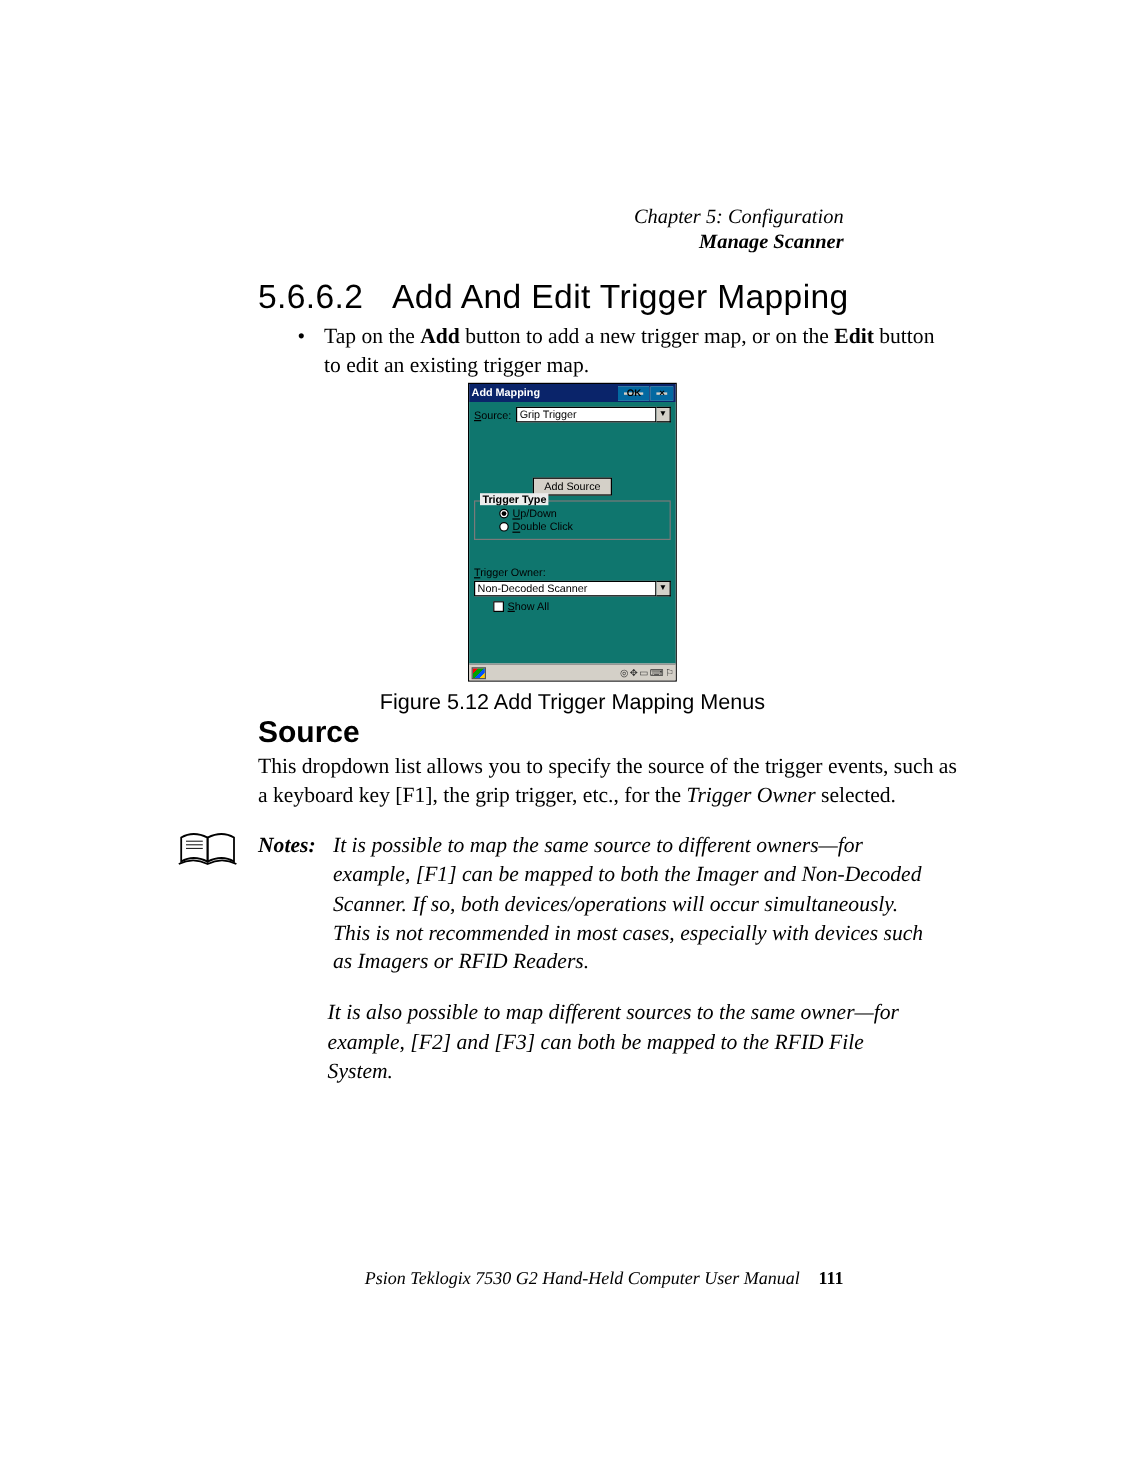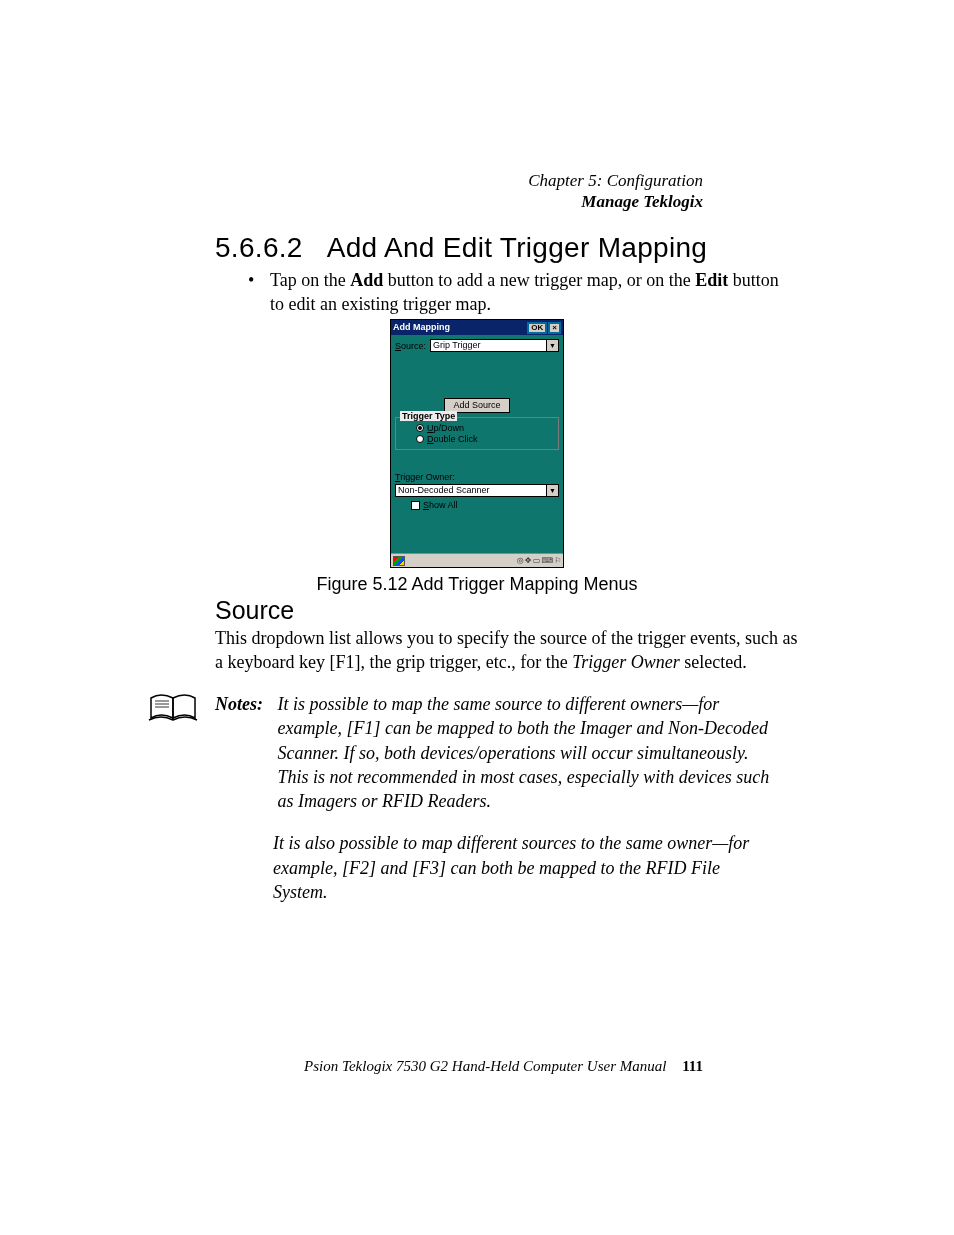--- a/index.html
+++ b/index.html
@@ -8,35 +8,35 @@
   .running-head { position: absolute; top: 170px; right: 135px; text-align: right; font-style: italic; font-size: 17px; line-height: 1.25; }
   .running-head .section { font-weight: 700; }
   .h-number { display:inline-block; }
   .heading { position: absolute; top: 232px; left: 215px; font-family: "Arial Narrow","Helvetica Neue",Arial,sans-serif; font-stretch: condensed; font-weight: 400; font-size: 28px; letter-spacing: 0.3px; }
   .heading .num { margin-right: 24px; }
   .body-block { position: absolute; top: 268px; left: 270px; width: 520px; font-size: 18px; line-height: 1.35; }
   .bullet-row { display: flex; }
   .bullet-dot { width: 0; margin-left: -22px; margin-right: 22px; }
   .figure-wrap { position: absolute; top: 319px; left: 0; width: 954px; text-align: center; }
   .figure-caption { margin-top: 4px; font-family: "Arial Narrow","Helvetica Neue",Arial,sans-serif; font-stretch: condensed; font-size: 18px; }
-  .subheading { position: absolute; top: 596px; left: 215px; font-family: "Arial Narrow","Helvetica Neue",Arial,sans-serif; font-stretch: condensed; font-weight: 400; font-size: 25px; }
+  .subheading { position: absolute; top: 596px; left: 215px; font-family: "Arial Narrow","Helvetica Neue",Arial,sans-serif; font-stretch: condensed; font-weight: 700; font-size: 25px; }
   .source-para { position: absolute; top: 626px; left: 215px; width: 590px; font-size: 18px; line-height: 1.35; }
   .notes-block { position: absolute; top: 692px; left: 215px; width: 580px; font-size: 18px; line-height: 1.35; font-style: italic; }
   .notes-label { font-weight: 700; font-style: italic; display:inline-block; width: 58px; vertical-align: top; }
   .notes-text { display:inline-block; width: 505px; vertical-align: top; }
   .notes-para2 { margin-top: 18px; margin-left: 58px; width: 505px; }
   .book-icon { position: absolute; top: 690px; left: 147px; }
   .footer { position: absolute; bottom: 160px; right: 135px; font-style: italic; font-size: 15px; }
   .footer .pagenum { font-style: normal; font-weight: 700; margin-left: 12px; }
 
   
   .ce-dialog { display:inline-block; width: 174px; border: 1px solid #000; background: #ececec; font-family: Tahoma, Arial, sans-serif; font-size: 9px; text-align: left; }
   .ce-titlebar { background: #0a246a; color: #fff; height: 15px; line-height: 15px; padding: 0 2px; display:flex; align-items:center; }
   .ce-title { flex:1; font-weight: 700; font-size: 9px; }
-  .ce-btn { background: #d4d0c8; color:#000; border:2px solid #0369a1; height:12px; line-height:10px; font-size:8px; padding:0 2px; margin-left:1px; font-weight:700; display:inline-flex; align-items:center; }
+  .ce-btn { background: #d4d0c8; color:#000; border:5px solid #0369a1; height:12px; line-height:10px; font-size:8px; padding:0 2px; margin-left:1px; font-weight:700; display:inline-flex; align-items:center; }
   .ce-body { padding: 4px 4px 2px 4px; background: #0f766e; }
   .ce-row { display:flex; align-items:center; margin-bottom:3px; }
   .ce-label { font-size:9px; }
   .ce-underline { text-decoration: underline; }
   .ce-combo { flex:1; display:flex; margin-left:4px; }
   .ce-combo-input { flex:1; background:#fff; border:1px solid #000; height:13px; line-height:11px; padding:0 2px; font-size:9px; }
   .ce-combo-arrow { width:12px; height:13px; background:#d4d0c8; border:1px solid #000; border-left:none; display:flex; align-items:center; justify-content:center; font-size:7px; }
   .ce-button { background:#d4d0c8; border:1px solid #000; height:15px; line-height:13px; padding:0 8px; font-size:9px; }
   .ce-fieldset { border:1px solid #7a7a7a; margin:4px 0 6px 0; padding:4px 4px 4px 4px; position:relative; }
   .ce-legend { position:absolute; top:-7px; left:4px; background:#ececec; padding:0 2px; font-weight:700; font-size:9px; }
@@ -49,21 +49,21 @@
   .ce-start { width:12px; height:10px; background: linear-gradient(135deg,#ff0000 0 25%, #00a000 25% 50%, #0050ff 50% 75%, #ffcc00 75% 100%); border:1px solid #555; }
   .ce-tray { font-size:8px; letter-spacing:-0.5px; color:#333; }
 </style>
 </head>
 <body>
 
 <div class="page">
 
   <div class="running-head">
     <div>Chapter 5: Configuration</div>
-    <div class="section">Manage Teklogix</div>
+    <div class="section">Manage Scanner</div>
   </div>
 
   <div class="heading">
     <span class="num h-number">5.6.6.2</span><span>Add And Edit Trigger Mapping</span>
   </div>
 
   <div class="body-block">
     <div class="bullet-row">
       <div class="bullet-dot">•</div>
       <div>

